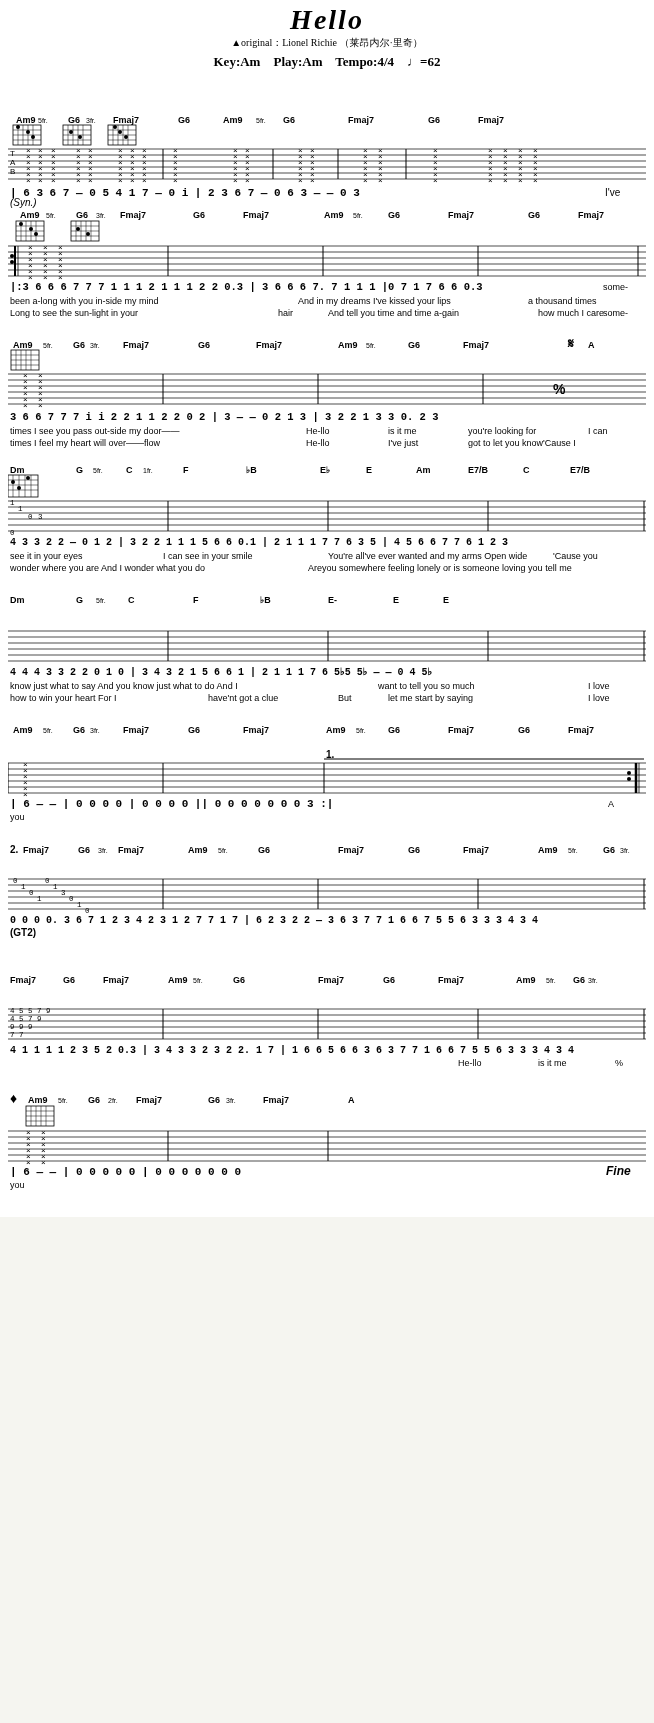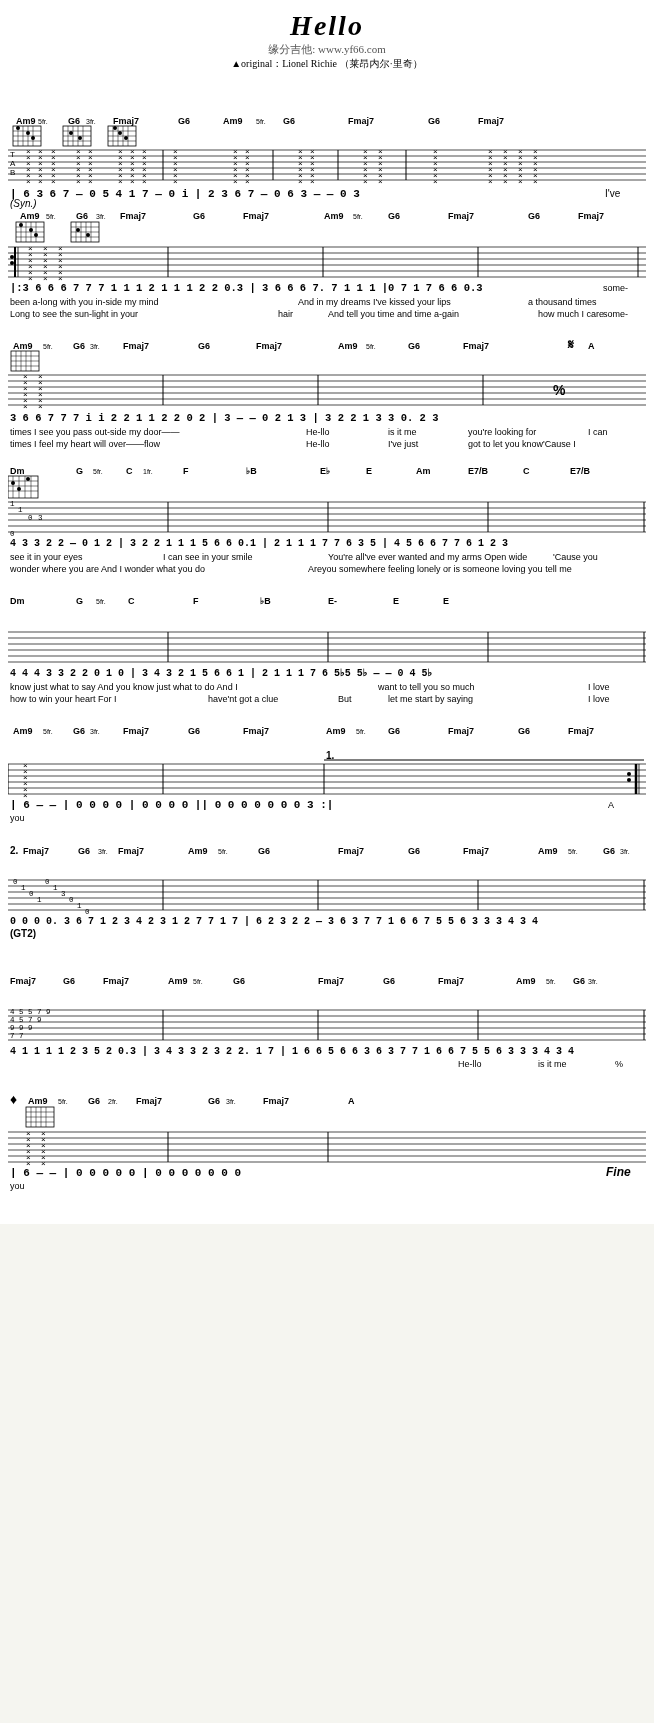--- a/index.html
+++ b/index.html
@@ -6,21 +6,21 @@
     body {
       background: #f5f5f0;
       font-family: 'Times New Roman', Times, serif;
       width: 654px;
       min-height: 1723px;
       overflow-x: hidden;
     }
     .page {
       width: 654px;
       background: #fff;
-      padding: 10px 8px;
+      padding: 4px 8px;
       position: relative;
     }
     .title-section {
       text-align: center;
       margin-bottom: 4px;
     }
     .title-main {
       font-size: 28px;
       font-weight: bold;
       font-style: italic;
@@ -47,24 +47,32 @@
       text-align: center;
     }
   </style>
 </head>
 <body>
 
 <div class="page">
 
   <div class="title-section">
     <div class="title-main">Hello</div>
-    <div class="title-source">缘分吉他: www.yf66.com</div>
     <div class="title-original">▲original：Lionel Richie （莱昂内尔·里奇）</div>
   </div>
 
+  <div class="key-info">
+    <span>Key:</span><span style="font-weight:bold">Am</span>
+    &nbsp;&nbsp;
+    <span>Play:</span><span style="font-weight:bold">Am</span>
+    &nbsp;&nbsp;
+    <span>Tempo:</span><span style="font-weight:bold">4/4</span>
+    &nbsp;&nbsp;
+    <span>♩=</span><span style="font-weight:bold">62</span>
+  </div>
 
   <div style="width:100%;margin-top:43px;">
 
     <svg width="638" height="95" viewBox="0 0 638 95" style="display:block;margin:0 auto;">
 
       <text x="8" y="10" font-size="9" font-family="Arial" font-weight="bold">Am9</text>
       <text x="60" y="10" font-size="9" font-family="Arial" font-weight="bold">G6</text>
       <text x="105" y="10" font-size="9" font-family="Arial" font-weight="bold">Fmaj7</text>
       <text x="170" y="10" font-size="9" font-family="Arial" font-weight="bold">G6</text>
       <text x="215" y="10" font-size="9" font-family="Arial" font-weight="bold">Am9</text>

